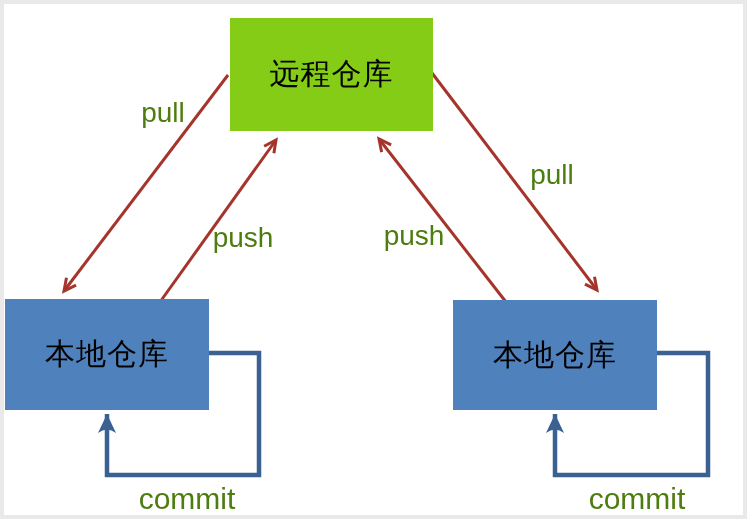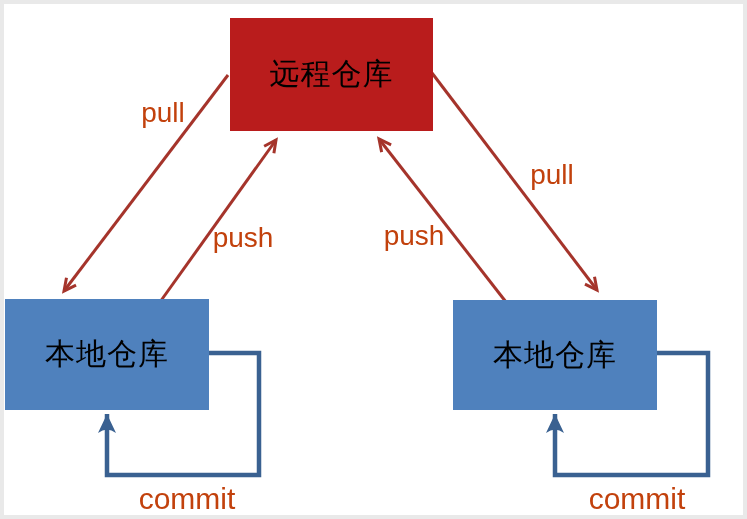--- a/index.html
+++ b/index.html
@@ -38,40 +38,40 @@
     justify-content: center;
     color: #000000;
     font-size: 30px;
     letter-spacing: 1px;
   }
   .node-remote {
     left: 230px;
     top: 18px;
     width: 203px;
     height: 113px;
-    background: #b91c1c;
+    background: #84cc16;
   }
   .node-local-left {
     left: 5px;
     top: 299px;
     width: 204px;
     height: 111px;
     background: #4f81bd;
   }
   .node-local-right {
     left: 453px;
     top: 300px;
     width: 204px;
     height: 110px;
     background: #4f81bd;
   }
   .edge-label {
     position: absolute;
     transform: translate(-50%, -50%);
-    color: #c2410c;
+    color: #4d7c0f;
     font-size: 28px;
     white-space: nowrap;
   }
   .lbl-pull-left   { left: 163px; top: 113px; }
   .lbl-push-left   { left: 243px; top: 238px; }
   .lbl-push-right  { left: 414px; top: 236px; }
   .lbl-pull-right  { left: 552px; top: 175px; }
   .lbl-commit-left  { left: 187px; top: 499px; font-size: 30px; }
   .lbl-commit-right { left: 637px; top: 499px; font-size: 30px; }
 </style>

